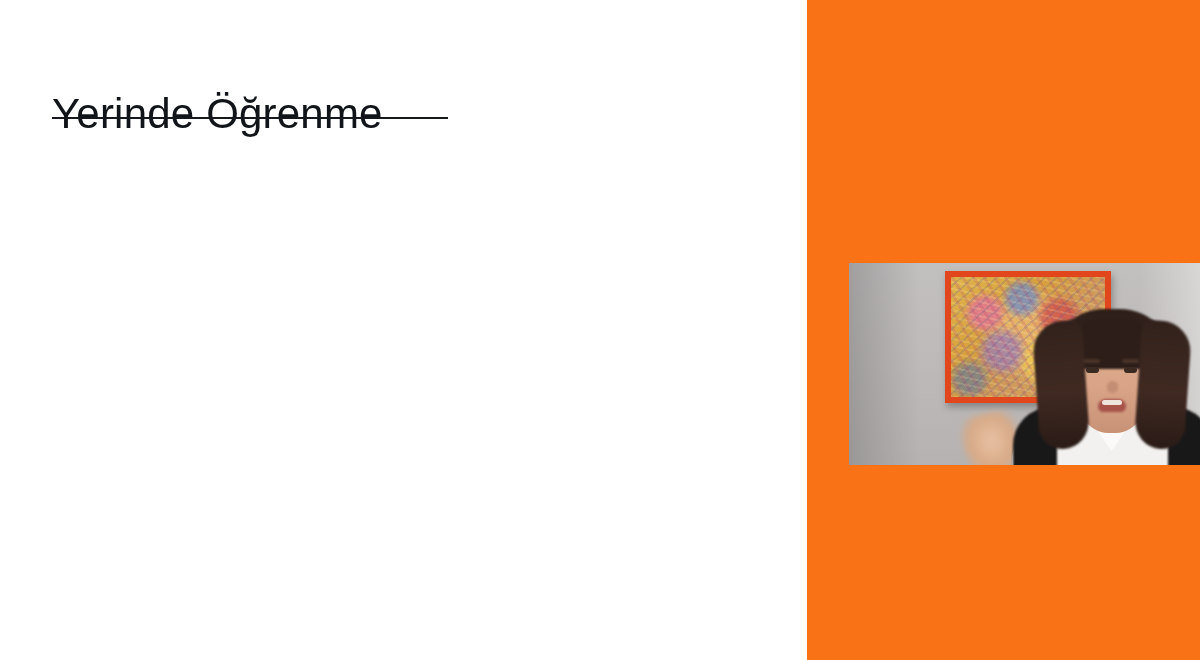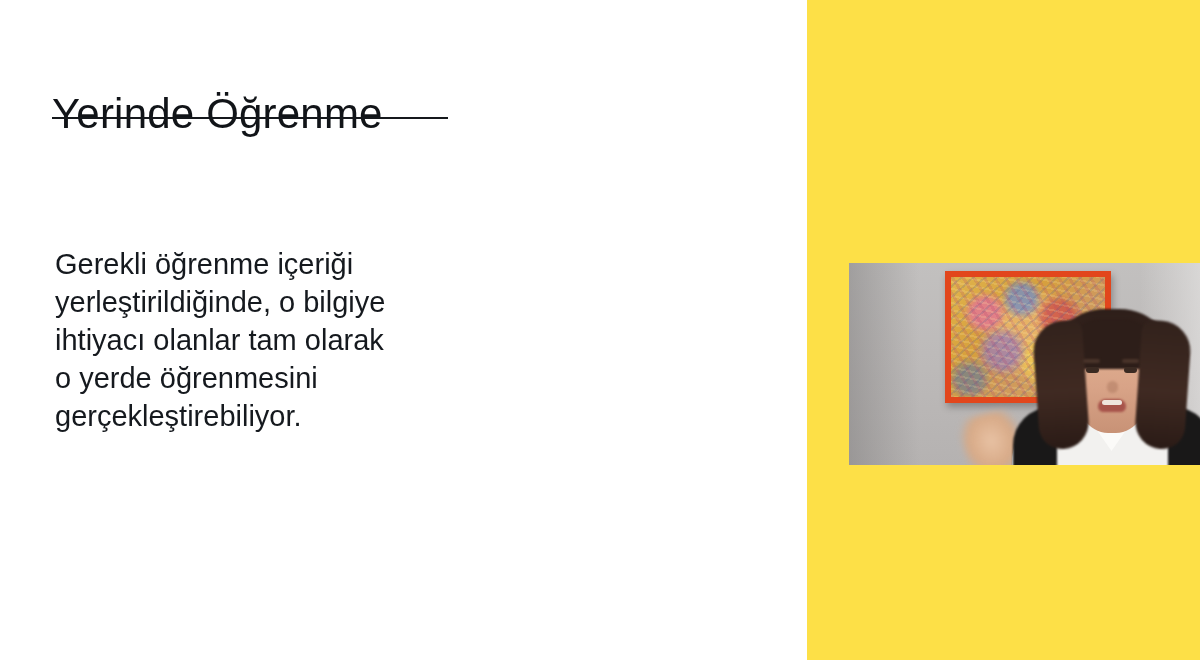--- a/index.html
+++ b/index.html
@@ -10,21 +10,21 @@
   body {
     width: 1200px;
     height: 660px;
     overflow: hidden;
     font-family: "Liberation Sans", sans-serif;
   }
   .screen {
     position: relative;
     width: 1200px;
     height: 660px;
-    background: #fde047;
+    background: #f97316;
   }
 
   
   .slide {
     position: absolute;
     left: 0;
     top: 0;
     width: 807px;
     height: 660px;
     background: #ffffff;
@@ -317,21 +317,20 @@
 </head>
 <body>
 
 <div class="screen">
 
   <div class="slide">
 
     <h1 class="slide-title">Yerinde Öğrenme</h1>
     <div class="title-rule"></div>
 
-    <p class="slide-body">Gerekli öğrenme içeriği yerleştirildiğinde, o bilgiye ihtiyacı olanlar tam olarak o yerde öğrenmesini gerçekleştirebiliyor.</p>
 
   </div>
 
   <div class="video-tile">
     <div class="video-inner">
 
       <div class="wall"></div>
       <div class="wall-shadow-left"></div>
       <div class="wall-shadow-right"></div>
 

